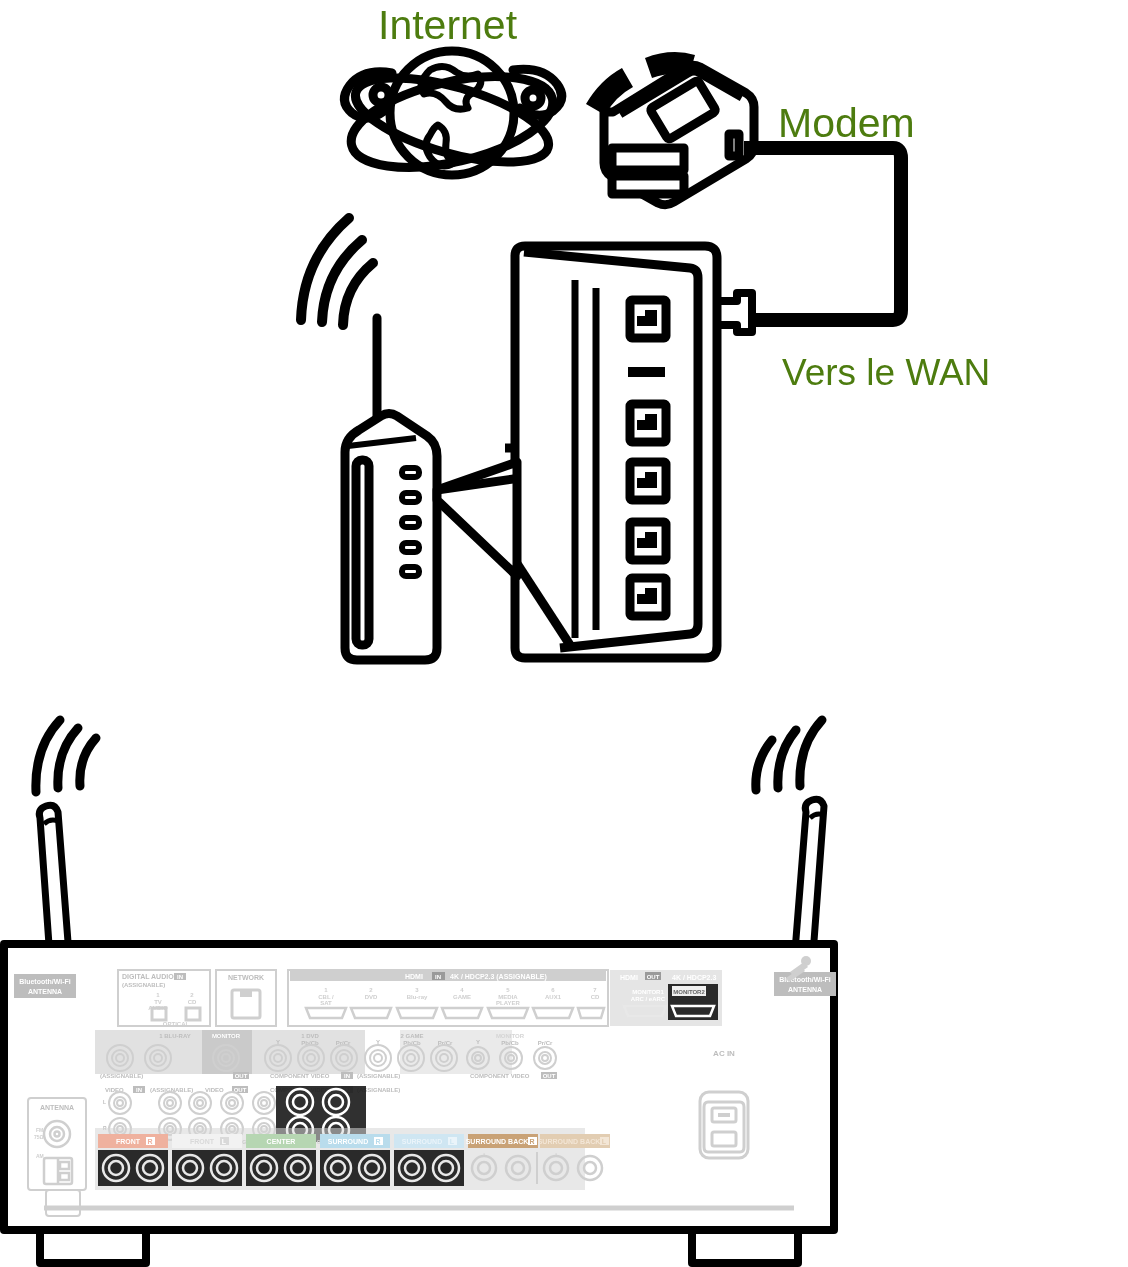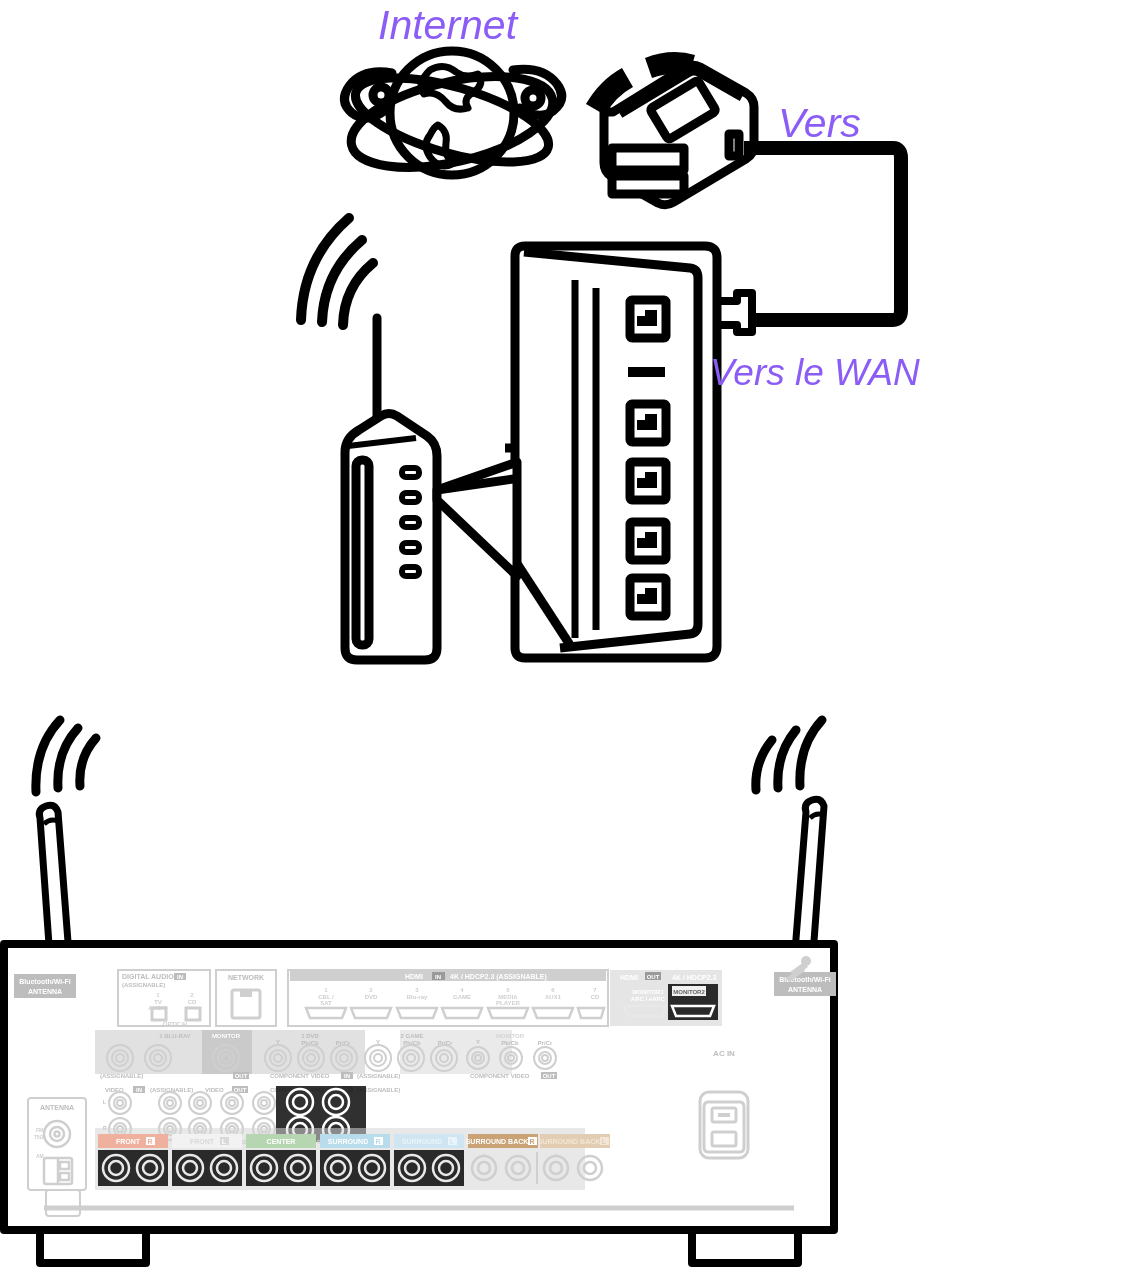--- a/index.html
+++ b/index.html
@@ -15,27 +15,26 @@
     position: relative;
     width: 1128px;
     height: 1267px;
     overflow: hidden;
     background: #ffffff;
   }
   .abs { position: absolute; }
   .lbl {
     position: absolute;
     font-family: "Liberation Sans", sans-serif;
-    color: #8b5cf6;
+    color: #4d7c0f;
     white-space: nowrap;
-    font-style: italic;
   }
   .lbl-internet { font-size: 41px; left: 378px; top: 2px; }
   .lbl-modem    { font-size: 41px; left: 778px; top: 100px; }
-  .lbl-wan      { font-size: 37px; left: 710px; top: 352px; }
+  .lbl-wan      { font-size: 37px; left: 782px; top: 352px; }
   .lbl-router   {
     font-size: 38px; left: 150px; top: 682px;
     width: 480px; text-align: center; white-space: normal; line-height: 1.32;
   }
   svg { display: block; }
   .panel-text {
     font-family: "Liberation Sans", sans-serif;
     font-weight: bold;
   }
 </style>
@@ -138,21 +137,21 @@
         <rect x="402" y="543" width="17" height="9" rx="4"></rect>
         <rect x="402" y="567" width="17" height="9" rx="4"></rect>
       </g>
 
       <path d="M437 490 L517 462 L517 576 L437 500 z" fill="#fff" stroke="#000" stroke-width="9" stroke-linejoin="round"></path>
       <path d="M437 490 L520 478" fill="#000" stroke="#000" stroke-width="9"></path>
     </g>
   </svg>
 
   <div class="lbl lbl-internet">Internet</div>
-  <div class="lbl lbl-modem">Vers</div>
+  <div class="lbl lbl-modem">Modem</div>
   <div class="lbl lbl-wan">Vers le WAN</div>
 
   <svg class="abs" style="left:0; top:700px;" width="1128" height="567" viewBox="0 0 1128 567">
 
     <g fill="#fff" stroke="#000" stroke-width="7" stroke-linejoin="round">
       <path d="M40 118 q-3 -9 6 -12 q9 -3 12 6 L70 268 q2 9 -7 12 q-9 2 -12 -7 z"></path>
       <path d="M44 124 q6 -6 14 -3" fill="none" stroke-width="5"></path>
     </g>
     <g fill="none" stroke="#000" stroke-width="9" stroke-linecap="round">
       <path d="M36 92 q-2 -44 24 -72"></path>

